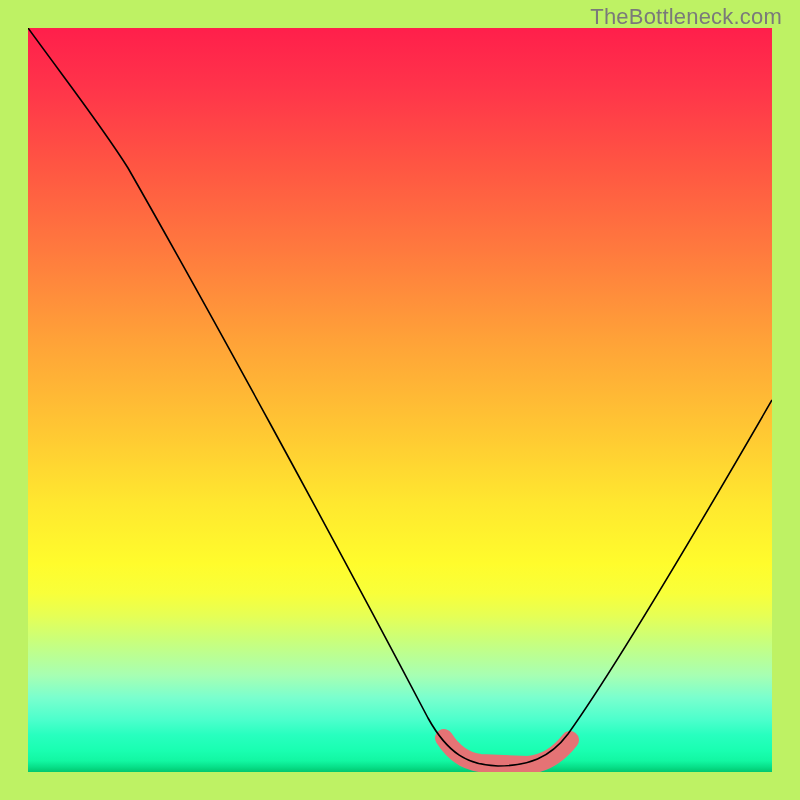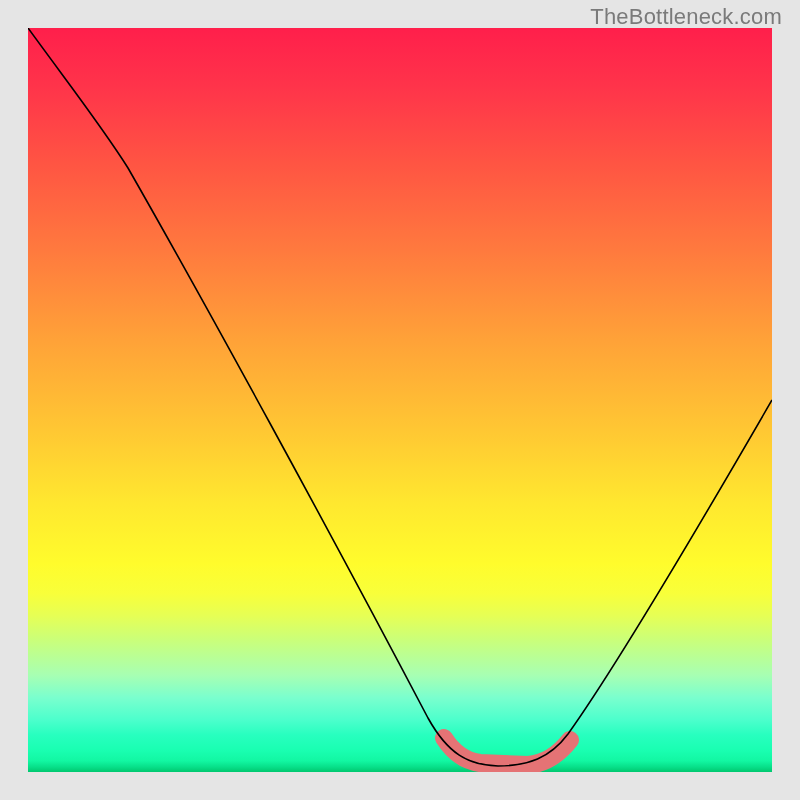--- a/index.html
+++ b/index.html
@@ -7,21 +7,21 @@
     padding: 0;
     width: 800px;
     height: 800px;
     background: #000;
     overflow: hidden;
     font-family: Arial, Helvetica, sans-serif;
   }
   .frame {
     position: absolute;
     inset: 0;
-    background: #e5e5e5;
+    background: #bef264;
   }
   .watermark {
     position: absolute;
     top: 4px;
     right: 18px;
     color: #7a7a7a;
     font-size: 22px;
     font-weight: 500;
     letter-spacing: 0.2px;
     z-index: 5;

